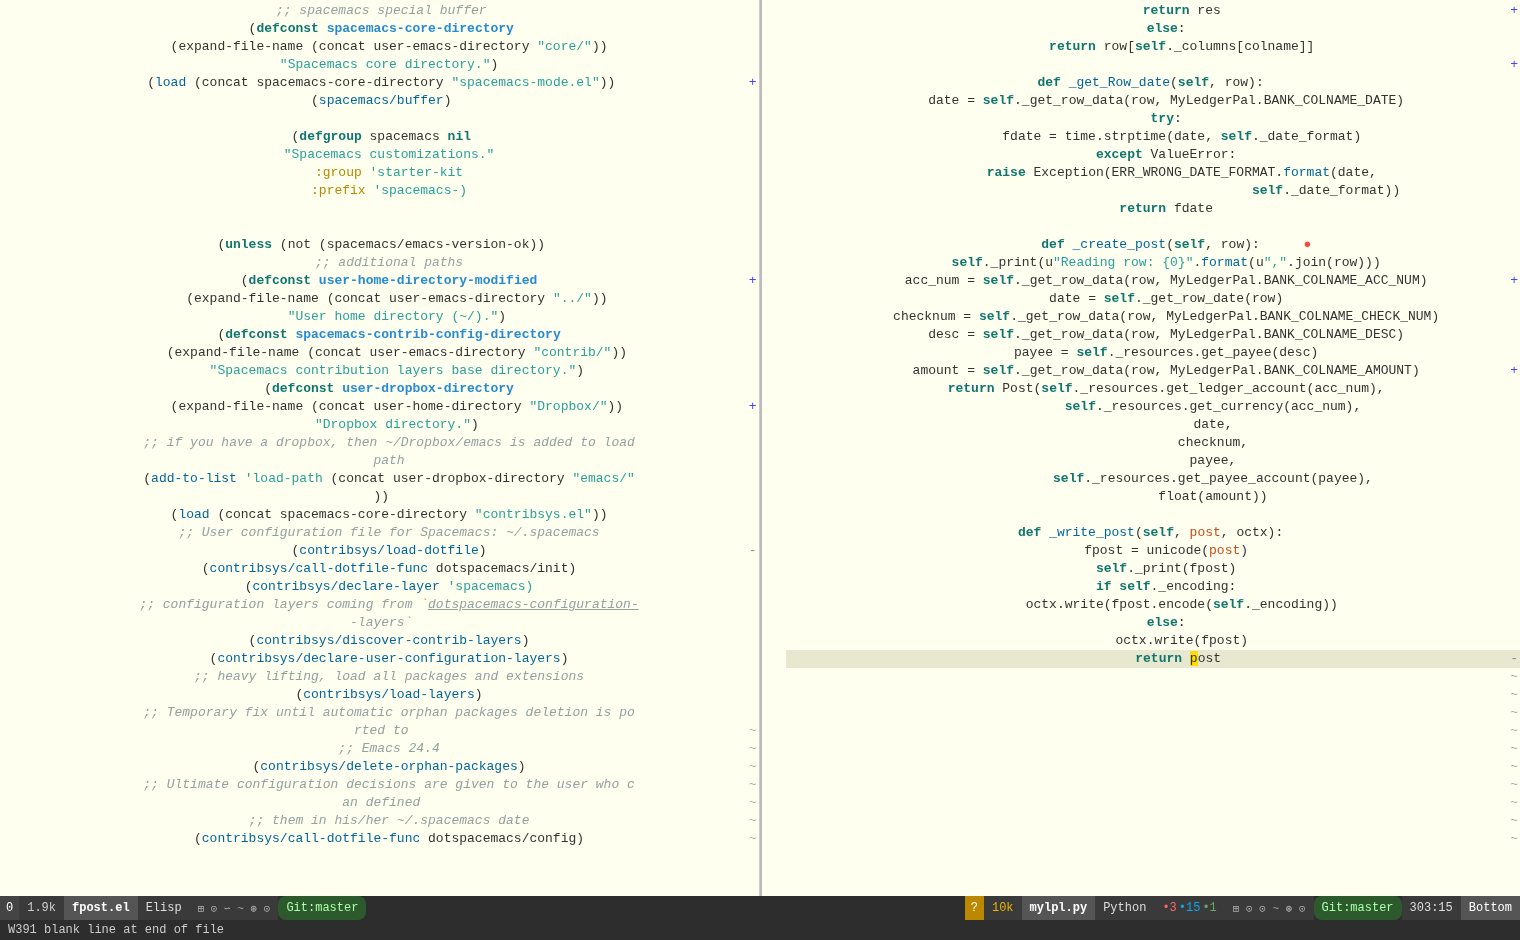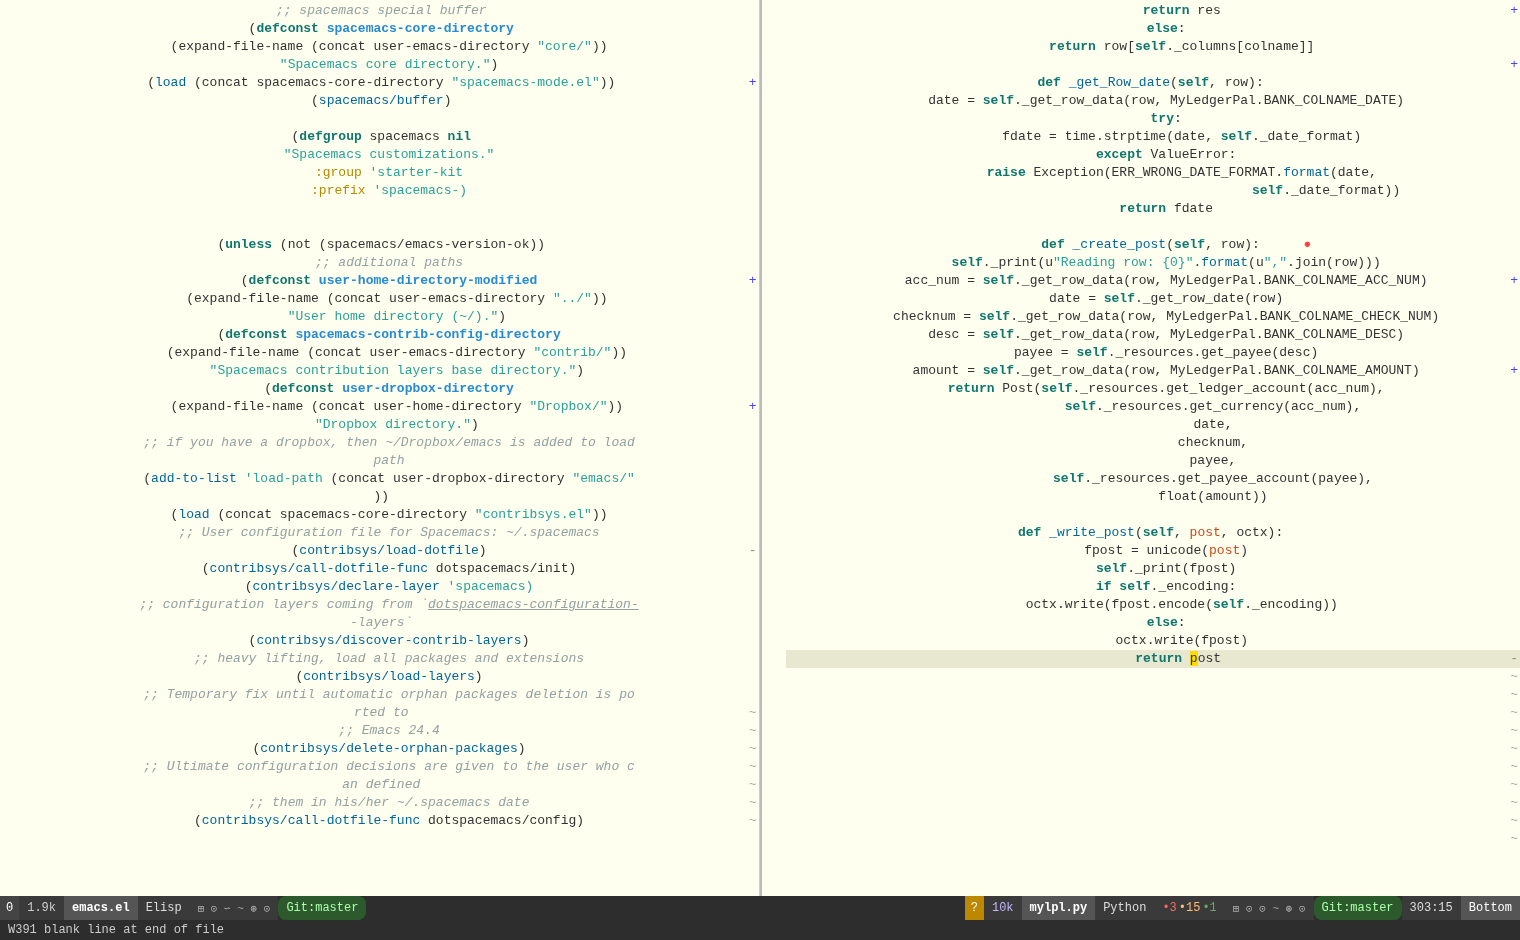--- a/index.html
+++ b/index.html
@@ -125,20 +125,21 @@
         <div class="line"><span class="code">  (<span class="lisp-fn">add-to-list</span> <span class="str">'load-path</span> (concat user-dropbox-directory <span class="lisp-str">"emacs/"</span></span></div>
         <div class="line"><span class="code">))</span></div>
         <div class="line"><span class="code">  (<span class="lisp-fn">load</span> (concat spacemacs-core-directory <span class="lisp-str">"contribsys.el"</span>))</span></div>
         <div class="line"><span class="code">  <span class="lisp-comment">;; User configuration file for Spacemacs: ~/.spacemacs</span></span></div>
         <div class="line"><span class="code">  (<span class="lisp-fn">contribsys/load-dotfile</span>)<span style="position:absolute;right:2px;color:#888">-</span></span></div>
         <div class="line"><span class="code">  (<span class="lisp-fn">contribsys/call-dotfile-func</span> dotspacemacs/init)</span></div>
         <div class="line"><span class="code">  (<span class="lisp-fn">contribsys/declare-layer</span> <span class="str">'spacemacs)</span></span></div>
         <div class="line"><span class="code">  <span class="lisp-comment">;; configuration layers coming from `<span style="text-decoration:underline">dotspacemacs-configuration-</span></span></span></div>
         <div class="line"><span class="code"><span class="lisp-comment">-layers`</span></span></div>
         <div class="line"><span class="code">  (<span class="lisp-fn">contribsys/discover-contrib-layers</span>)</span></div>
+        <div class="line"><span class="code">  (<span class="lisp-fn">contribsys/declare-user-configuration-layers</span>)</span></div>
         <div class="line"><span class="code">  <span class="lisp-comment">;; heavy lifting, load all packages and extensions</span></span></div>
         <div class="line"><span class="code">  (<span class="lisp-fn">contribsys/load-layers</span>)</span></div>
         <div class="line"><span class="code">  <span class="lisp-comment">;; Temporary fix until automatic orphan packages deletion is po</span></span></div>
         <div class="line"><span class="code"><span class="lisp-comment">rted to</span></span><span class="tilde" style="position:absolute;right:2px">~</span></div>
         <div class="line"><span class="code">  <span class="lisp-comment">;; Emacs 24.4</span></span><span class="tilde" style="position:absolute;right:2px">~</span></div>
         <div class="line"><span class="code">  (<span class="lisp-fn">contribsys/delete-orphan-packages</span>)</span><span class="tilde" style="position:absolute;right:2px">~</span></div>
         <div class="line"><span class="code">  <span class="lisp-comment">;; Ultimate configuration decisions are given to the user who c</span></span><span class="tilde" style="position:absolute;right:2px">~</span></div>
         <div class="line"><span class="code"><span class="lisp-comment">an defined</span></span><span class="tilde" style="position:absolute;right:2px">~</span></div>
         <div class="line"><span class="code">  <span class="lisp-comment">;; them in his/her ~/.spacemacs date</span></span><span class="tilde" style="position:absolute;right:2px">~</span></div>
         <div class="line"><span class="code">  (<span class="lisp-fn">contribsys/call-dotfile-func</span> dotspacemacs/config)</span><span class="tilde" style="position:absolute;right:2px">~</span></div>
@@ -205,48 +206,48 @@
 
   <div class="statusbar">
 
     <div class="status-seg dark" style="background:#444;color:#fff;padding:0 6px">
       <span>0</span>
     </div>
     <div class="status-seg" style="background:#3a3a3a;color:#ccc">
       <span>1.9k</span>
     </div>
     <div class="status-seg" style="background:#555;color:#fff;font-weight:bold">
-      <span>emacs.el</span>
+      <span>fpost.el</span>
     </div>
     <div class="status-seg" style="background:#3a3a3a;color:#ddd">
       <span>Elisp</span>
     </div>
     <div class="status-seg" style="background:#3a3a3a;color:#aaa;font-size:11px">
       ⊞ ⊙ ∽ ~ ⊛ ⊙
     </div>
     <div class="status-seg git">
       <span>Git:master</span>
     </div>
     <div style="flex:1;background:#3a3a3a"></div>
 
     <div class="status-seg dark" style="background:#bb8800;color:#fff;padding:0 6px">
       <span>?</span>
     </div>
-    <div class="status-seg" style="background:#3a3a3a;color:#c4b5fd">
+    <div class="status-seg" style="background:#3a3a3a;color:#eab308">
       <span>10k</span>
     </div>
     <div class="status-seg" style="background:#555;color:#fff;font-weight:bold">
       <span>mylpl.py</span>
     </div>
     <div class="status-seg" style="background:#3a3a3a;color:#ddd">
       <span>Python</span>
     </div>
     <div class="status-seg" style="background:#3a3a3a">
       <span style="color:#ff6666">•3</span>
-      <span style="color:#fdba74;margin-left:2px">•15</span>
+      <span style="color:#0ea5e9;margin-left:2px">•15</span>
       <span style="color:#66aa66;margin-left:2px">•1</span>
     </div>
     <div class="status-seg" style="background:#3a3a3a;color:#aaa;font-size:11px">
       ⊞ ⊙ ⊙ ~ ⊛ ⊙
     </div>
     <div class="status-seg git">
       <span>Git:master</span>
     </div>
     <div class="status-seg" style="background:#3a3a3a;color:#ddd">
       <span>303:15</span>

